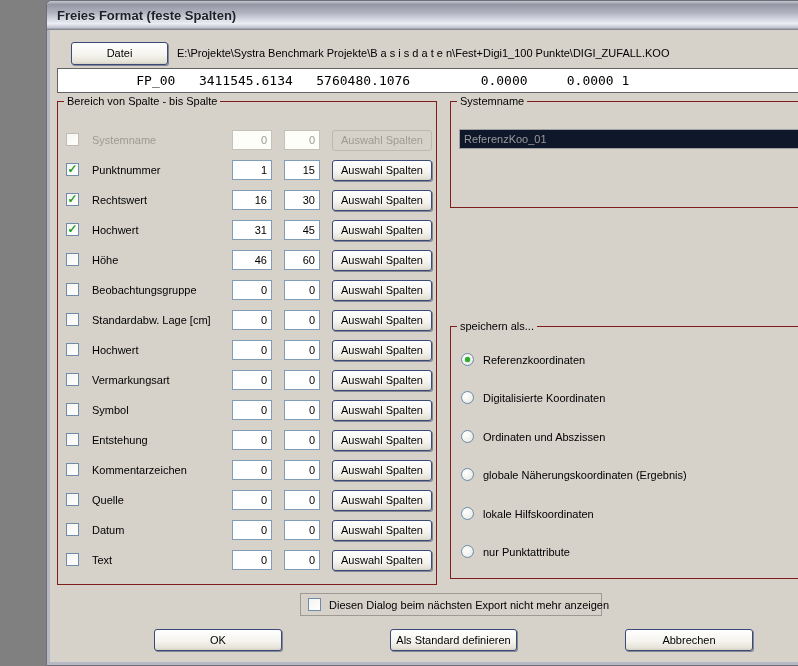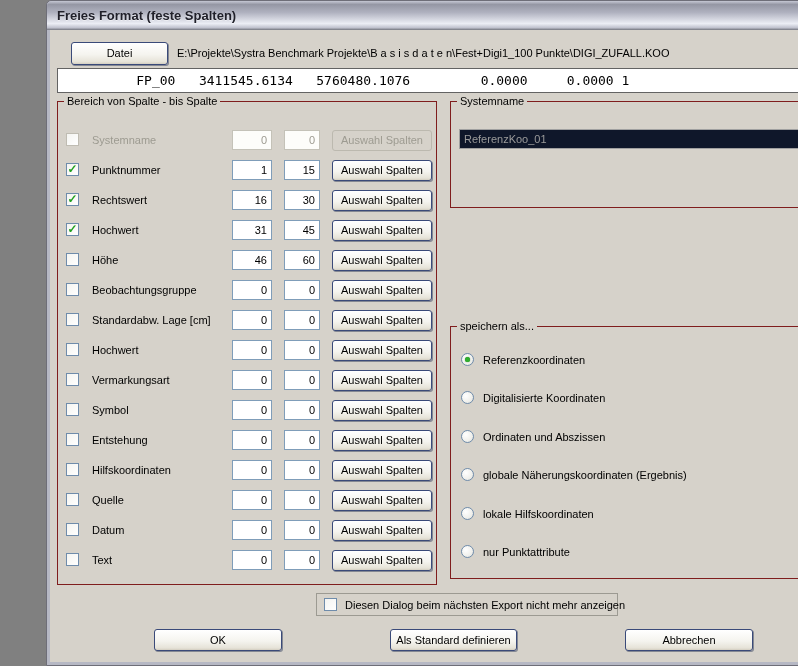--- a/index.html
+++ b/index.html
@@ -99,21 +99,21 @@
     background:radial-gradient(circle at 35% 35%, #ffffff 0%, #f0f0ec 60%, #d8d8d2 100%);
     border:1px solid #6f8cab; cursor:pointer;
   }
   .radio .dot { display:none; }
   .radio.sel .dot {
     display:block; position:absolute; left:3px; top:3px; width:5px; height:5px;
     border-radius:50%; background:#2fae2f; box-shadow:0 0 1px #1a7a1a;
   }
   .radio-label { position:absolute; left:22px; top:2px; white-space:nowrap; }
 
-  .footer-box { position:absolute; left:269px; top:592px; width:302px; height:23px; border:1px solid #9c9a92;text-decoration:underline; }
+  .footer-box { position:absolute; left:253px; top:592px; width:302px; height:23px; border:1px solid #9c9a92;text-decoration:underline; }
   .footer-box .cb { left:7px; top:4px; position:absolute; }
   .footer-label { position:absolute; left:28px; top:5px; white-space:nowrap; }
 
   .ok-btn      { left:107px; top:628px; width:128px; height:22px; line-height:20px; }
   .default-btn { left:343px; top:628px; width:127px; height:22px; line-height:20px; }
   .cancel-btn  { left:578px; top:628px; width:128px; height:22px; line-height:20px; }
 </style>
 </head>
 <body>
 
@@ -213,21 +213,21 @@
         </div>
         <div class="col-row" style="top: 328px;">
           <span class="cb"></span>
           <span class="row-label">Entstehung</span>
           <input class="num f" value="0" style="">
           <input class="num t" value="0" style="">
           <button class="btn sel-btn">Auswahl Spalten</button>
         </div>
         <div class="col-row" style="top: 358px;">
           <span class="cb"></span>
-          <span class="row-label">Hilfskoordinaten</span>
+          <span class="row-label">Kommentarzeichen</span>
           <input class="num f" value="0" style="">
           <input class="num t" value="0" style="">
           <button class="btn sel-btn">Auswahl Spalten</button>
         </div>
         <div class="col-row" style="top: 388px;">
           <span class="cb"></span>
           <span class="row-label">Quelle</span>
           <input class="num f" value="0" style="">
           <input class="num t" value="0" style="">
           <button class="btn sel-btn">Auswahl Spalten</button>

